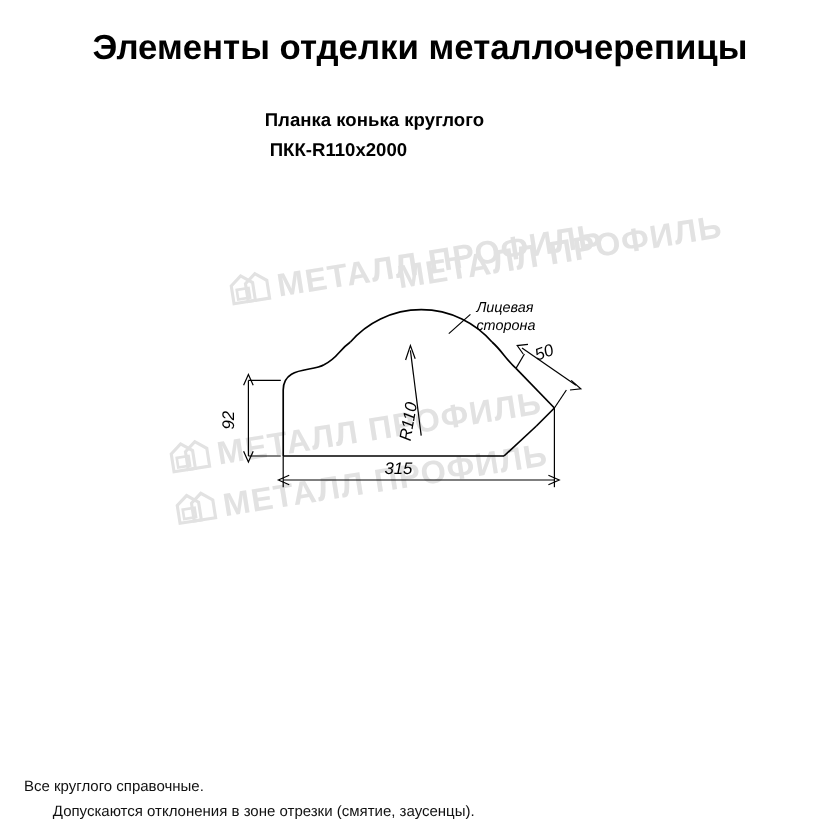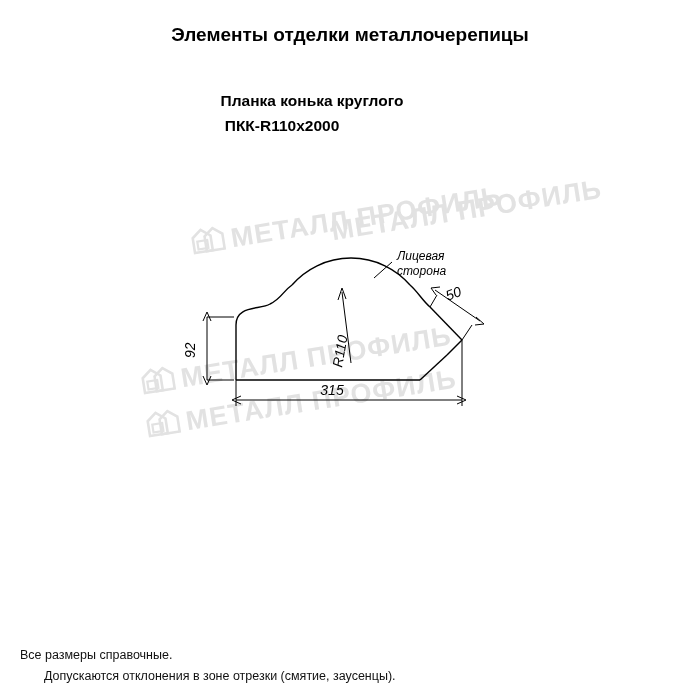--- a/index.html
+++ b/index.html
@@ -19,21 +19,21 @@
     position: relative;
     width: 700px;
     height: 700px;
   }
   .title {
     position: absolute;
     top: 24px;
     left: 0;
     width: 700px;
     text-align: center;
-    font-size: 19px;
+    font-size: 29px;
     font-weight: bold;
     letter-spacing: 0px;
     color: #000;
   }
   .subtitle1 {
     position: absolute;
     top: 92px;
     left: 0;
     width: 624px;
     text-align: center;
@@ -200,16 +200,16 @@
         <path d="M366 137 L374 144 L365 145"></path>
 
         <path d="M320 127 L327 115"></path>
         <path d="M352 160 L362 145"></path>
       </g>
       <text class="dim-text" x="345" y="118" transform="rotate(-20 345 118)" text-anchor="middle">50</text>
 
     </svg>
   </div>
 
-  <div class="footer footer1">Все размеры справочные.</div>
+  <div class="footer footer1">Все круглого справочные.</div>
   <div class="footer footer2">Допускаются отклонения в зоне отрезки (смятие, заусенцы).</div>
 
 </div>
 
 </body></html>

